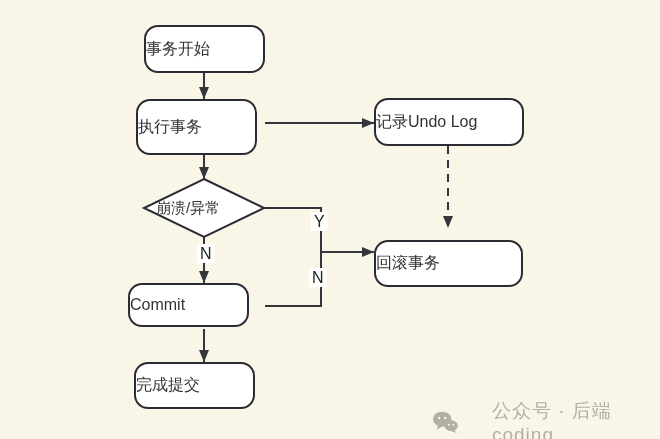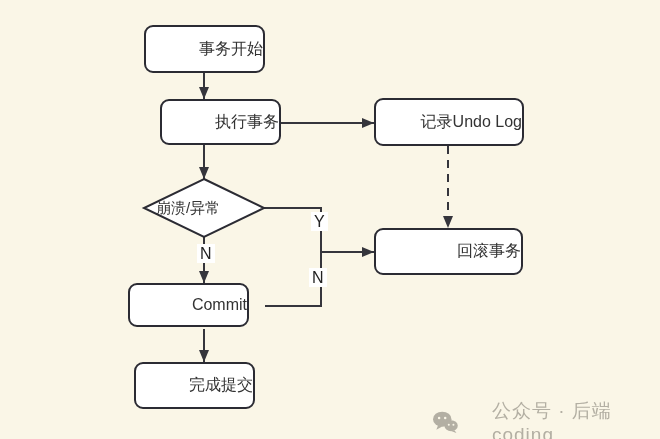--- a/index.html
+++ b/index.html
@@ -22,22 +22,22 @@
   svg.connectors{position:absolute;left:0;top:0;}
   svg.connectors line, svg.connectors polyline{
     stroke:var(--line);stroke-width:2;fill:none;
   }
   .arrowhead-fill{fill:var(--line);}
   .diamond-shape{fill:var(--node-fill);stroke:var(--node-border);stroke-width:2;}
   .node{
     position:absolute;
     background:var(--node-fill);
     border:2px solid var(--node-border);
-    border-radius:9px;
-    display:flex;align-items:center;justify-content:flex-end;
+    border-radius:14px;
+    display:flex;align-items:center;justify-content:flex-start;
     font-size:16px;color:var(--text);
     box-sizing:border-box;
   }
   .diamond-label{
     position:absolute;left:128px;top:199px;width:120px;
     text-align:center;font-size:15px;color:var(--text);
     line-height:18px;
   }
   .edge-label{
     position:absolute;
@@ -76,31 +76,31 @@
     <line x1="321" y1="252" x2="374" y2="252" marker-end="url(#arrow)"></line>
     <line x1="204" y1="329" x2="204" y2="362" marker-end="url(#arrow)"></line>
 
     <polygon class="diamond-shape" points="204,179 264,208 204,237 144,208"></polygon>
   </svg>
 
   <div class="node" style="left:144px;top:25px;width:121px;height:48px;">
     <span>事务开始</span>
   </div>
 
-  <div class="node" style="left:160px;top:99px;width:121px;height:46px;">
+  <div class="node" style="left:136px;top:99px;width:121px;height:56px;">
     <span>执行事务</span>
   </div>
 
   <div class="node" style="left:374px;top:98px;width:150px;height:48px;">
     <span>记录Undo Log</span>
   </div>
 
   <div class="diamond-label">崩溃/异常</div>
 
-  <div class="node" style="left:374px;top:228px;width:149px;height:47px;">
+  <div class="node" style="left:374px;top:240px;width:149px;height:47px;">
     <span>回滚事务</span>
   </div>
 
   <div class="node" style="left:128px;top:283px;width:121px;height:44px;">
     <span>Commit</span>
   </div>
 
   <div class="node" style="left:134px;top:362px;width:121px;height:47px;">
     <span>完成提交</span>
   </div>

